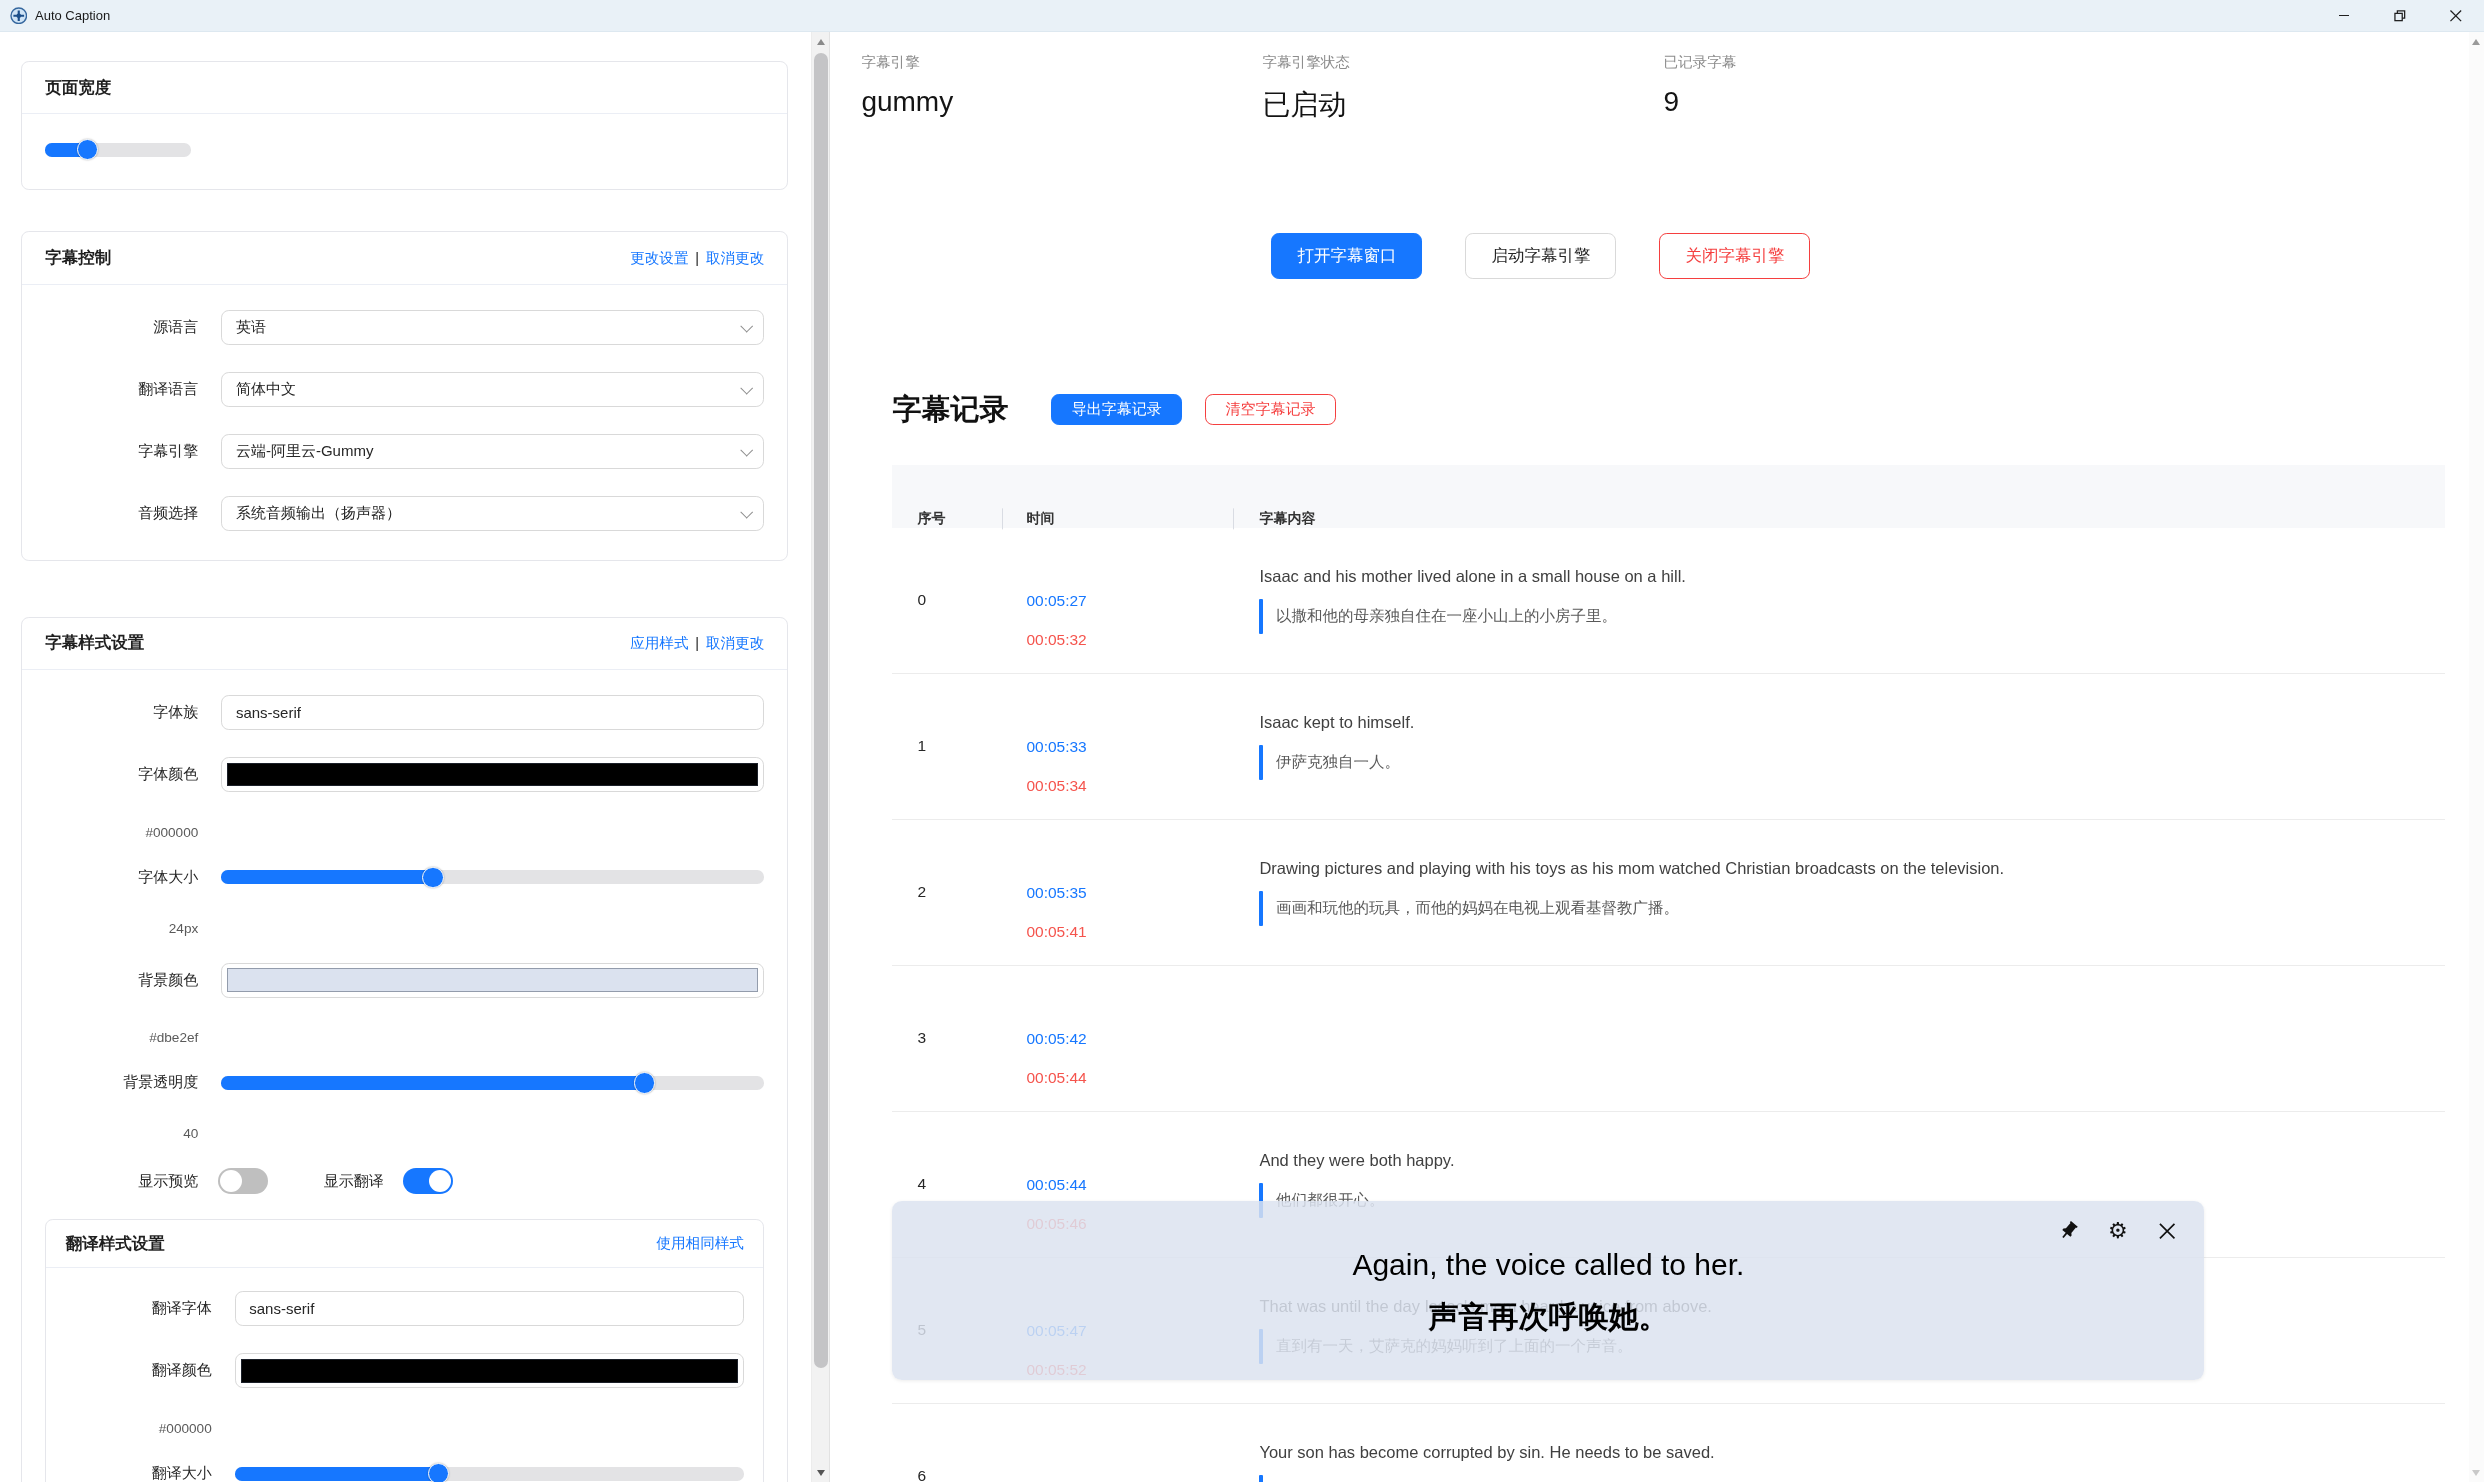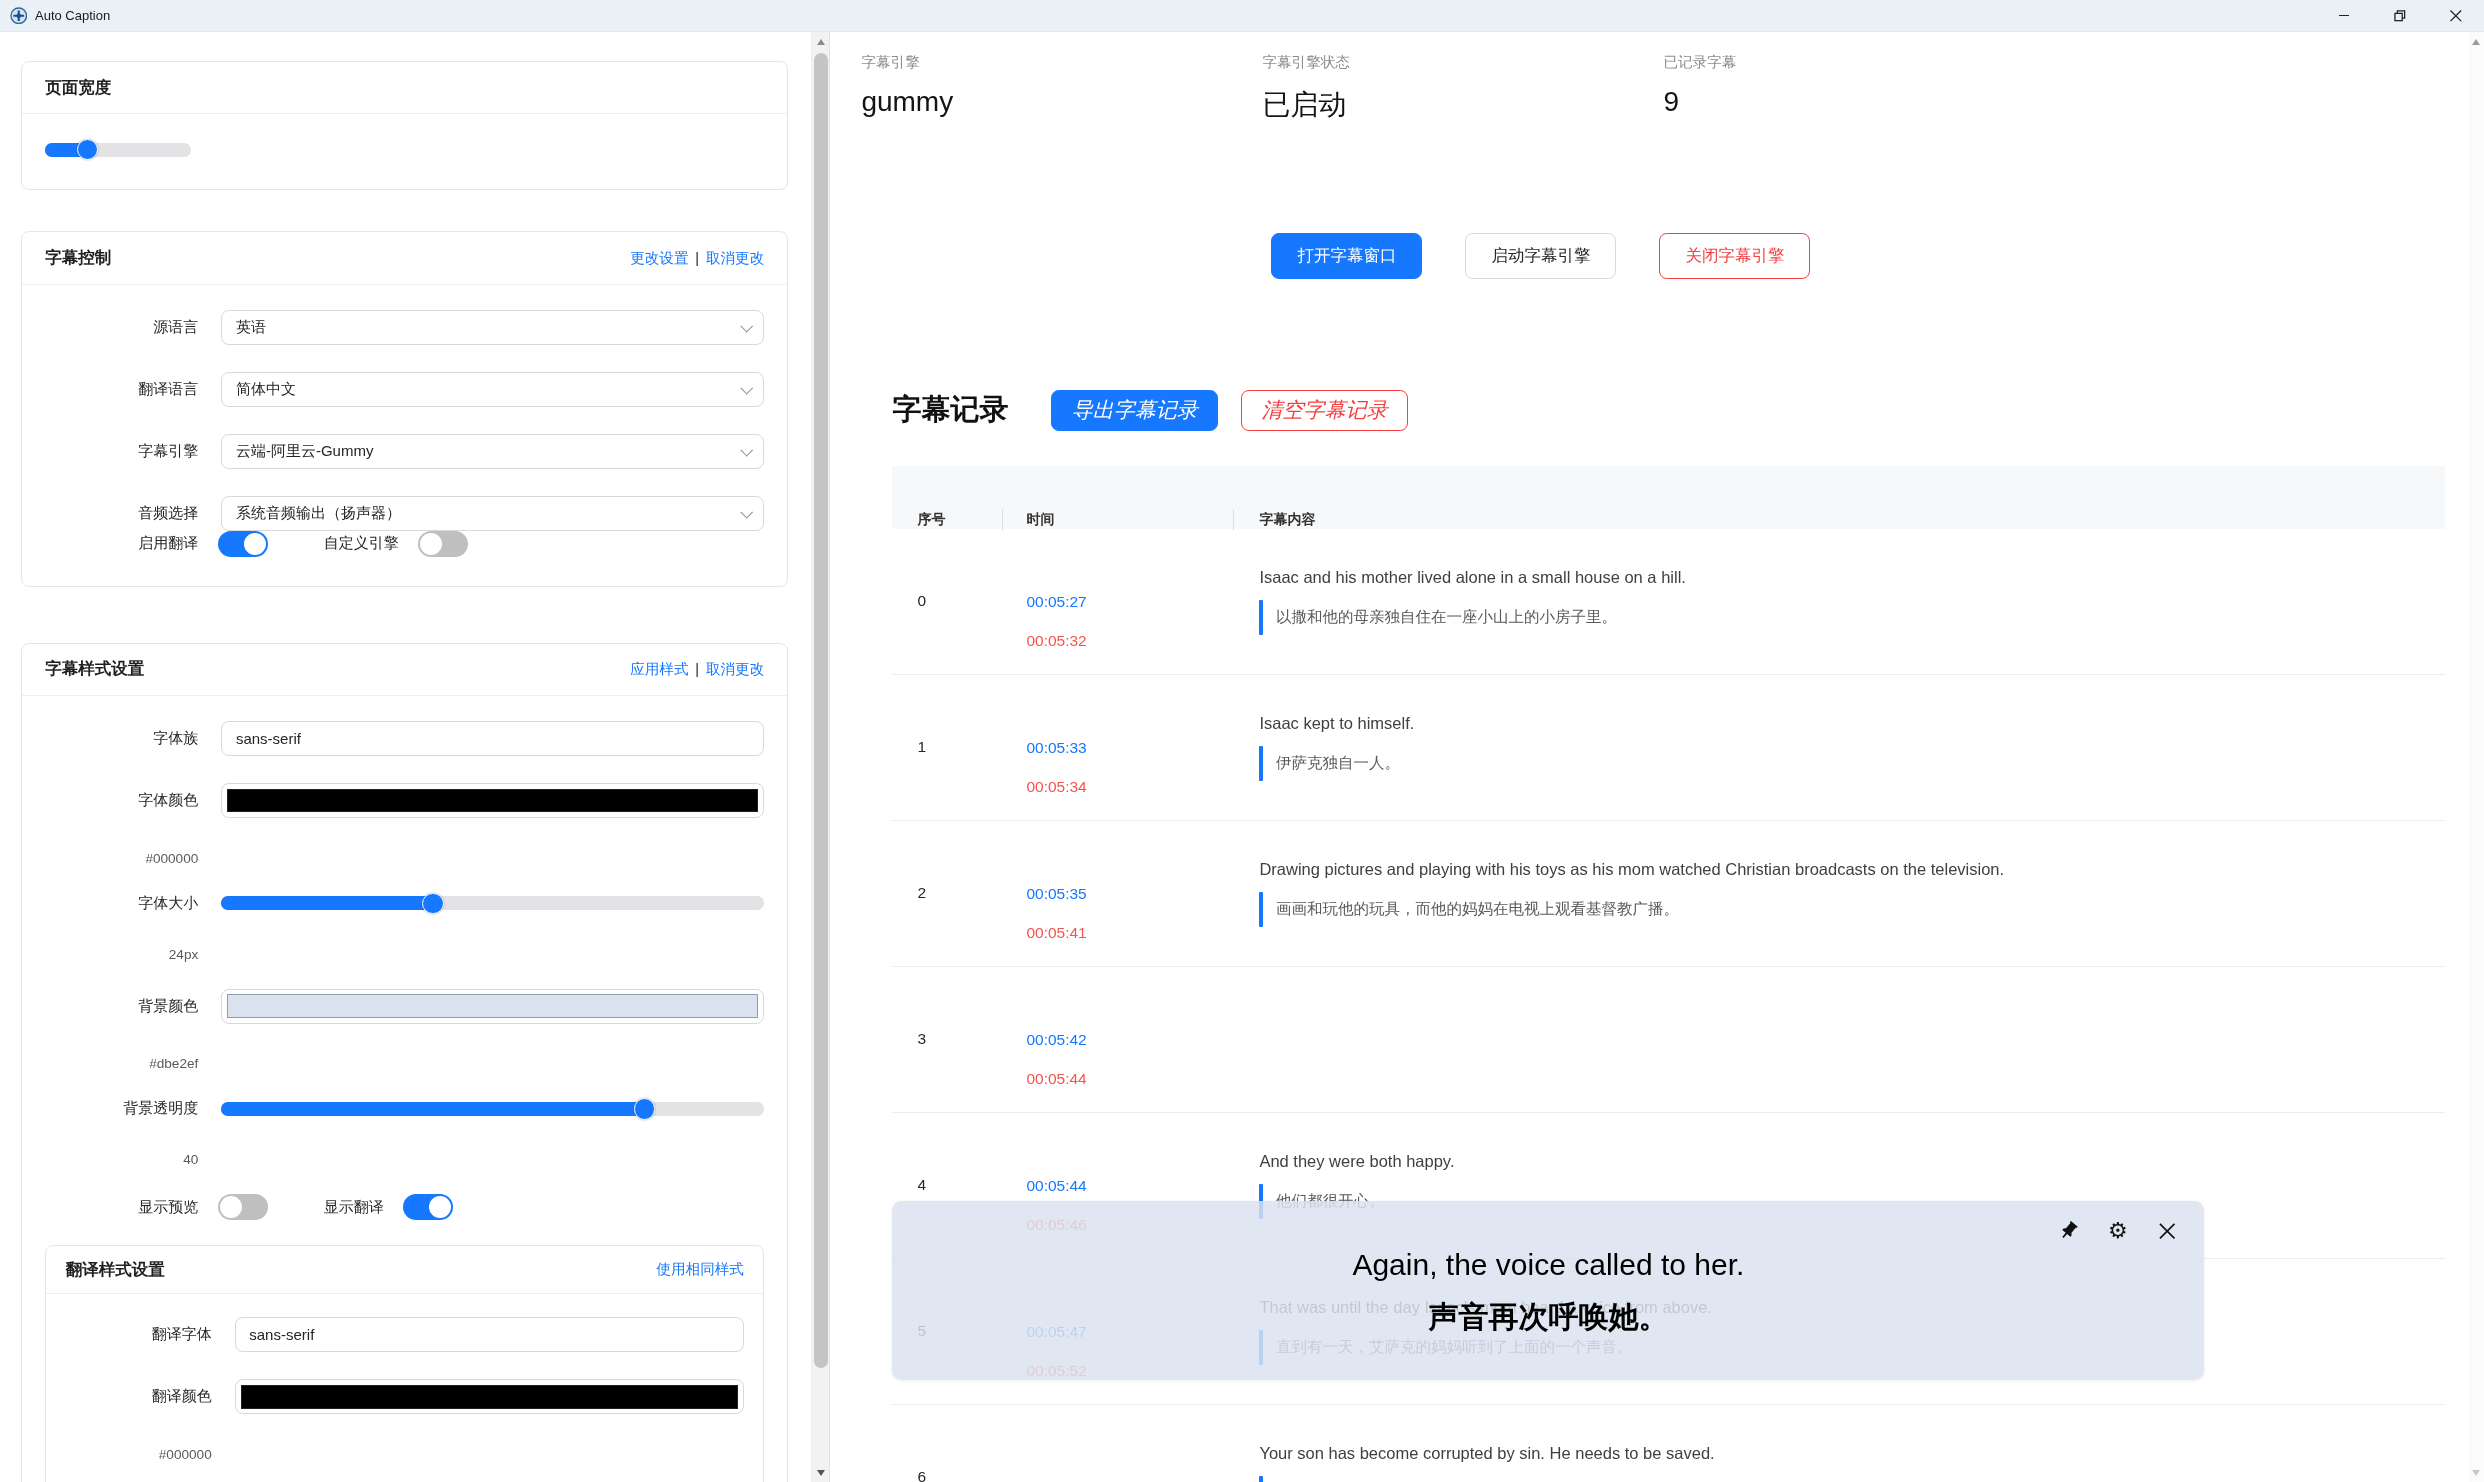--- a/index.html
+++ b/index.html
@@ -85,21 +85,21 @@
   .stat-value { font-size:28px; color:#141414; margin-top:13.6px; }
 
   .actions { width:1359px; margin-top:109px; display:flex; justify-content:center; gap:43px; }
   .btn { height:46px; padding:0 25px; border-radius:7.8px; font-size:16.5px; font-family:inherit; display:flex; align-items:center; cursor:pointer; background:#fff; border:1px solid #d9d9d9; color:#262626; }
   .btn-primary { background:#1677ff; border-color:#1677ff; color:#fff; }
   .btn-danger { border-color:#f53f3f; color:#f53f3f; }
 
   .records { margin:111px 0 0 31px; width:1553px; }
   .records-head { display:flex; align-items:center; }
   .records-title { font-size:29px; font-weight:bold; color:#111; }
-  .btn-sm { height:41px; padding:0 19.4px; font-size:21px;font-style:italic; }
+  .btn-sm { height:31px; padding:0 19.4px; font-size:15px; }
   .records-head .btn-export { margin-left:43px; }
   .records-head .btn-clear { margin-left:23px; }
 
   .thead { margin-top:35px; height:63px; background:#f7f8fa; display:flex; align-items:flex-end; font-weight:bold; font-size:14px; color:#333; }
   .c-idx { width:110px; padding-left:25px; flex:0 0 auto; }
   .c-time { width:231px; padding-left:24px; flex:0 0 auto; position:relative;margin-top:40px; }
   .c-text { flex:1; padding-left:26px; position:relative; }
   .thead .c-time::before, .thead .c-text::before { content:""; position:absolute; left:0; top:50%; transform:translateY(-50%); width:1px; height:21.3px; background:#d9dce3; }
 
   .trow { height:146px; display:flex; align-items:center; border-bottom:1px solid #ececec; font-size:15.5px; color:#262626; }
@@ -197,30 +197,20 @@
     </div>
   </div>
   <div class="field-row">
     <span class="flabel">音频选择</span>
     <div class="fcontrol select">
       <span>系统音频输出（扬声器）</span>
       <span class="chev"></span>
     </div>
   </div>
             </div>
-          <div class="toggle-row">
-            <span class="tlabel first">启用翻译</span>
-            <span class="toggle on">
-                <span class="knob"></span>
-              </span>
-            <span class="tlabel second">自定义引擎</span>
-            <span class="toggle">
-                <span class="knob"></span>
-              </span>
-          </div>
         </div>
       </section>
 
       <section class="card">
         <div class="card-head">
           <span class="card-title">字幕样式设置</span>
           <span class="card-links">
             <a>应用样式</a><span class="sep">|</span><a>取消更改</a>
           </span>
         </div>

